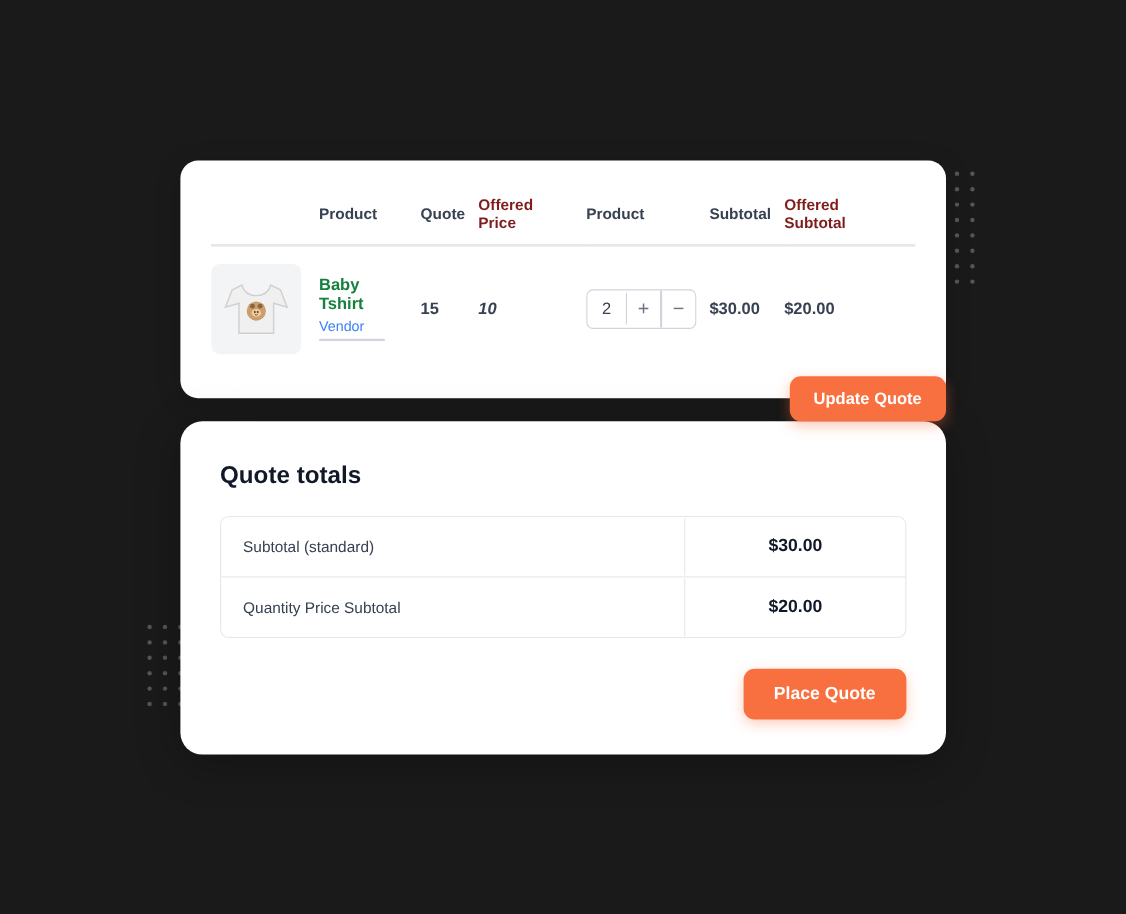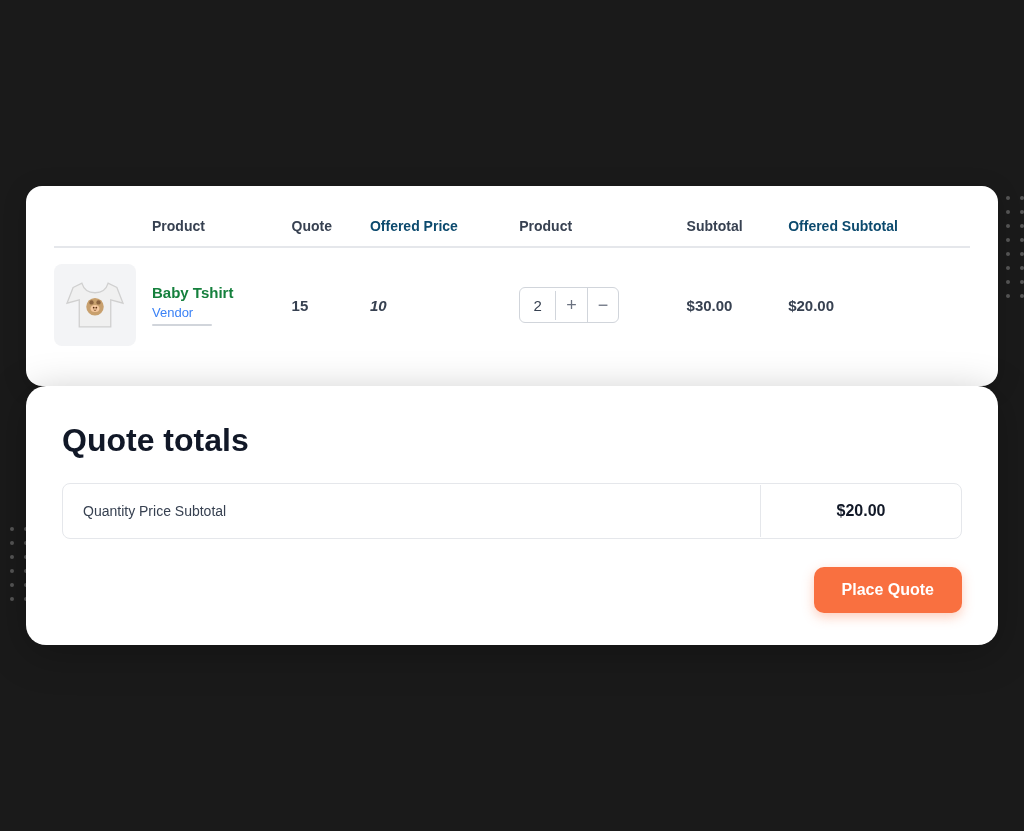--- a/index.html
+++ b/index.html
@@ -8,21 +8,21 @@
       background: #1a1a1a;
       display: flex;
       justify-content: center;
       align-items: center;
       min-height: 100vh;
       font-family: -apple-system, BlinkMacSystemFont, 'Segoe UI', sans-serif;
       position: relative;
     }
 
     .page-wrapper {
-      width: 972px;
+      width: 696px;
       position: relative;
     }
 
     
     .dot-pattern {
       position: absolute;
       display: grid;
       gap: 6px;
     }
     .dot-pattern.top-right {
@@ -66,21 +66,21 @@
 
     .product-table th {
       padding: 8px 12px 12px 0;
       text-align: left;
       font-size: 14px;
       font-weight: 600;
       color: #374151;
     }
 
     .product-table th.offered-col {
-      color: #0c4a6e;
+      color: #7f1d1d;
     }
 
     .product-table td {
       padding: 16px 12px 16px 0;
       vertical-align: middle;
       font-size: 15px;
       color: #374151;
     }
 
     .product-image-cell {
@@ -217,21 +217,21 @@
       background: #fff;
       border-radius: 20px;
       padding: 36px 36px 32px;
       box-shadow: 0 8px 40px rgba(0,0,0,0.25);
       position: relative;
       z-index: 5;
       margin-top: 20px;
     }
 
     .quote-totals-title {
-      font-size: 32px;
+      font-size: 22px;
       font-weight: 700;
       color: #111827;
       margin-bottom: 24px;
     }
 
     .totals-table {
       width: 100%;
       border: 1.5px solid #e5e7eb;
       border-radius: 8px;
       overflow: hidden;
@@ -444,25 +444,32 @@
               <div class="qty-btn">−</div>
             </div>
           </td>
           <td class="subtotal-col">$30.00</td>
           <td class="offered-subtotal-col">$20.00</td>
         </tr>
       </tbody>
     </table>
   </div>
 
+  <div class="update-quote-btn-wrapper">
+    <button class="update-quote-btn">Update Quote</button>
+  </div>
 
   <div class="quote-totals-card">
     <h2 class="quote-totals-title">Quote totals</h2>
 
     <div class="totals-table">
+      <div class="totals-row">
+        <div class="totals-label">Subtotal   (standard)</div>
+        <div class="totals-value">$30.00</div>
+      </div>
       <div class="totals-row">
         <div class="totals-label">Quantity Price Subtotal</div>
         <div class="totals-value">$20.00</div>
       </div>
     </div>
 
     <div class="place-quote-btn-wrapper">
       <button class="place-quote-btn">Place Quote</button>
     </div>
   </div>

